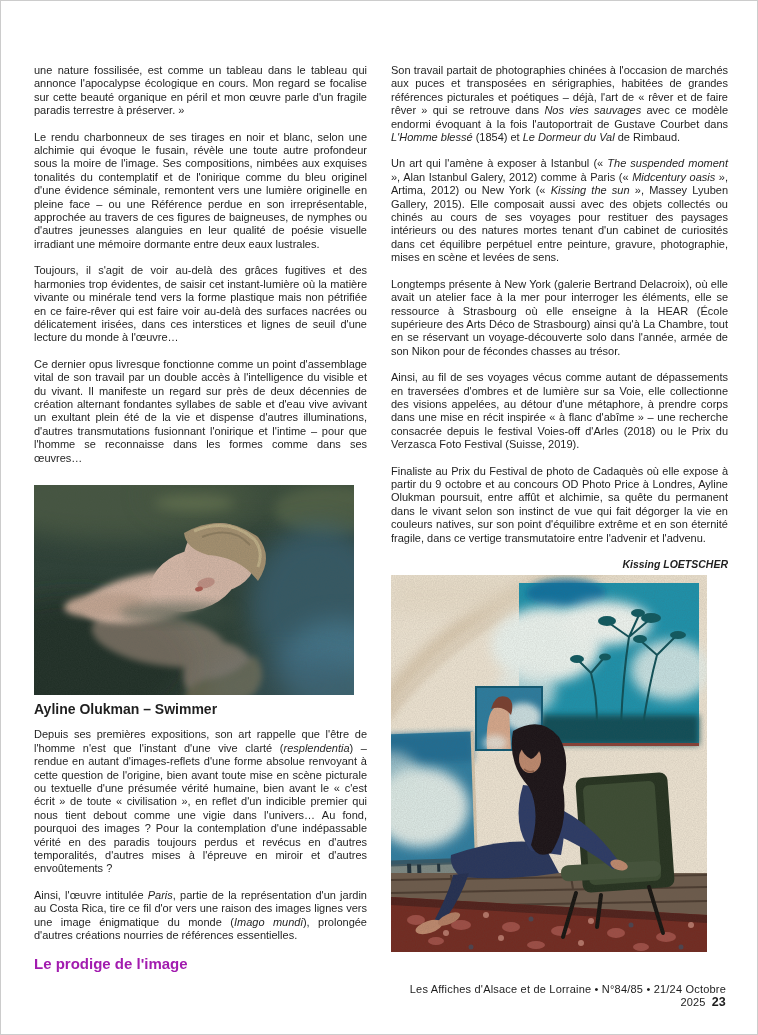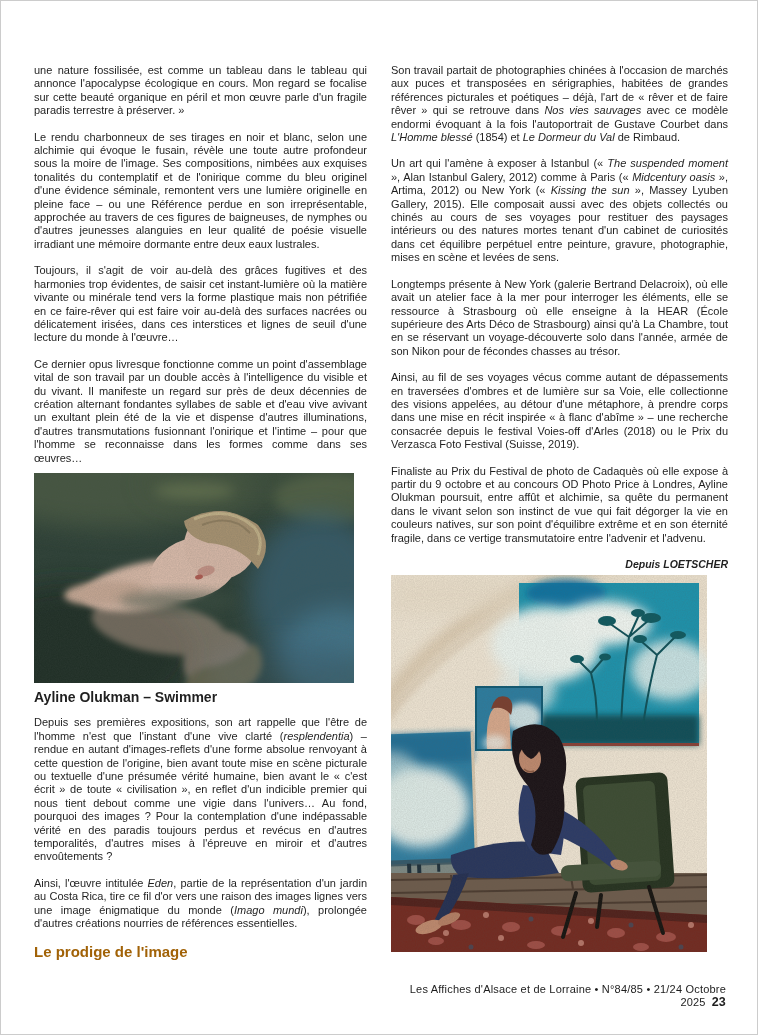--- a/index.html
+++ b/index.html
@@ -18,21 +18,21 @@
     top:63px;
     text-align:justify;
     font-size:11px;
     line-height:13.4px;
     hyphens:auto;
     -webkit-hyphens:auto;
   }
   .col-left{left:33px;width:333px;}
   .col-right{left:390px;width:337px;}
   .col p{margin:0 0 13px 0;}
-  .col p.tight{margin-bottom:8px;}
+  .col p.tight{margin-bottom:20px;}
   i{font-style:italic;}
   .photo{display:block;}
   .caption{
     font-weight:bold;
     font-size:14px;
     margin:8px 0 12px 0;
     text-align:left;
   }
   .section-heading{
     font-weight:bold;
@@ -123,34 +123,34 @@
           <ellipse cx="165" cy="104" rx="4" ry="2.2" fill="#b05a50" transform="rotate(-12 165 104)"></ellipse>
           <ellipse cx="145" cy="128" rx="60" ry="10" fill="#3a4d40" opacity="0.55" filter="url(#b6)"></ellipse>
         </g>
         <rect x="0" y="0" width="320" height="210" filter="url(#grain)" opacity="0.5"></rect>
       </g>
     </svg>
 
     <div class="caption">Ayline Olukman – Swimmer</div>
 
     <p><span>Depuis ses premières expositions, son art rappelle que l'être de l'homme n'est que l'instant d'une vive clarté (</span><i>resplendentia</i><span>) – rendue en autant d'images-reflets d'une forme absolue renvoyant à cette question de l'origine, bien avant toute mise en scène picturale ou textuelle d'une présumée vérité humaine, bien avant le « c'est écrit » de toute « civilisation », en reflet d'un indicible premier qui nous tient debout comme une vigie dans l'univers… Au fond, pourquoi des images ? Pour la contemplation d'une indépassable vérité en des paradis toujours perdus et revécus en d'autres temporalités, d'autres mises à l'épreuve en miroir et d'autres envoûtements ?</span></p>
-    <p><span>Ainsi, l'œuvre intitulée </span><i>Eden</i><span>, partie de la représentation d'un jardin au Costa Rica, tire ce fil d'or vers une raison des images lignes vers une image énigmatique du monde (</span><i>Imago mundi</i><span>), prolongée d'autres créations nourries de références essentielles.</span></p>
-
-    <h2 class="section-heading" style="color: #a16207;">Le prodige de l'image</h2>
+    <p><span>Ainsi, l'œuvre intitulée </span><i>Paris</i><span>, partie de la représentation d'un jardin au Costa Rica, tire ce fil d'or vers une raison des images lignes vers une image énigmatique du monde (</span><i>Imago mundi</i><span>), prolongée d'autres créations nourries de références essentielles.</span></p>
+
+    <h2 class="section-heading" style="color: #a21caf;">Le prodige de l'image</h2>
 
   </div>
 
   <div class="col col-right">
     <p><span>Son travail partait de photographies chinées à l'occasion de marchés aux puces et transposées en sérigraphies, habitées de grandes références picturales et poétiques – déjà, l'art de « rêver et de faire rêver » qui se retrouve dans </span><i>Nos vies sauvages</i><span> avec ce modèle endormi évoquant à la fois l'autoportrait de Gustave Courbet dans </span><i>L'Homme blessé</i><span> (1854) et </span><i>Le Dormeur du Val</i><span> de Rimbaud.</span></p>
     <p><span>Un art qui l'amène à exposer à Istanbul (« </span><i>The suspended moment</i><span> », Alan Istanbul Galery, 2012) comme à Paris (« </span><i>Midcentury oasis</i><span> », Artima, 2012) ou New York (« </span><i>Kissing the sun</i><span> », Massey Lyuben Gallery, 2015). Elle composait aussi avec des objets collectés ou chinés au cours de ses voyages pour restituer des paysages intérieurs ou des natures mortes tenant d'un cabinet de curiosités dans cet équilibre perpétuel entre peinture, gravure, photographie, mises en scène et levées de sens.</span></p>
     <p><span>Longtemps présente à New York (galerie Bertrand Delacroix), où elle avait un atelier face à la mer pour interroger les éléments, elle se ressource à Strasbourg où elle enseigne à la HEAR (École supérieure des Arts Déco de Strasbourg) ainsi qu'à La Chambre, tout en se réservant un voyage-découverte solo dans l'année, armée de son Nikon pour de fécondes chasses au trésor.</span></p>
     <p><span>Ainsi, au fil de ses voyages vécus comme autant de dépassements en traversées d'ombres et de lumière sur sa Voie, elle collectionne des visions appelées, au détour d'une métaphore, à prendre corps dans une mise en récit inspirée « à flanc d'abîme » – une recherche consacrée depuis le festival Voies-off d'Arles (2018) ou le Prix du Verzasca Foto Festival (Suisse, 2019).</span></p>
     <p><span>Finaliste au Prix du Festival de photo de Cadaquès où elle expose à partir du 9 octobre et au concours OD Photo Price à Londres, Ayline Olukman poursuit, entre affût et alchimie, sa quête du permanent dans le vivant selon son instinct de vue qui fait dégorger la vie en couleurs natives, sur son point d'équilibre extrême et en son éternité fragile, dans ce vertige transmutatoire entre l'advenir et l'advenu.</span></p>
 
-    <div class="byline">Depuis LOETSCHER</div>
+    <div class="byline">Kissing LOETSCHER</div>
 
     <svg class="photo" width="316" height="377" viewBox="0 0 316 377" style="margin-top:4px;">
       <defs>
         <filter id="pb3" x="-30%" y="-30%" width="160%" height="160%">
             <feGaussianBlur stdDeviation="3"></feGaussianBlur>
           </filter>
         <filter id="pb6" x="-40%" y="-40%" width="180%" height="180%">
             <feGaussianBlur stdDeviation="6"></feGaussianBlur>
           </filter>
         <filter id="pb9" x="-60%" y="-60%" width="220%" height="220%">

